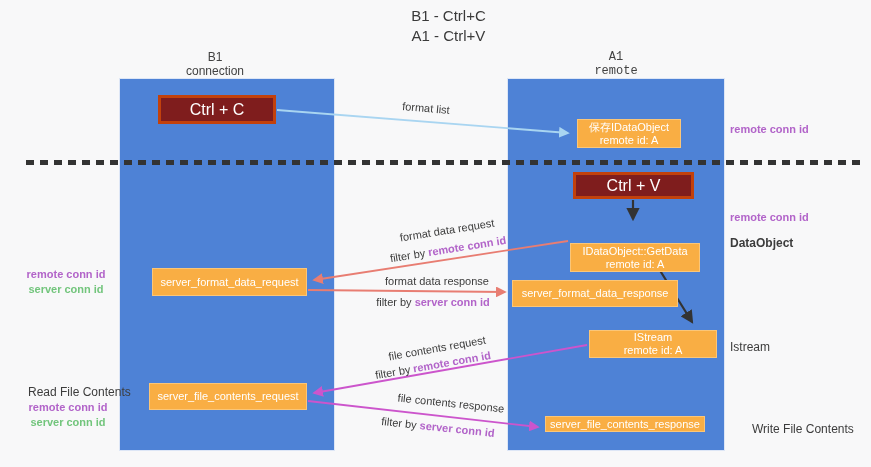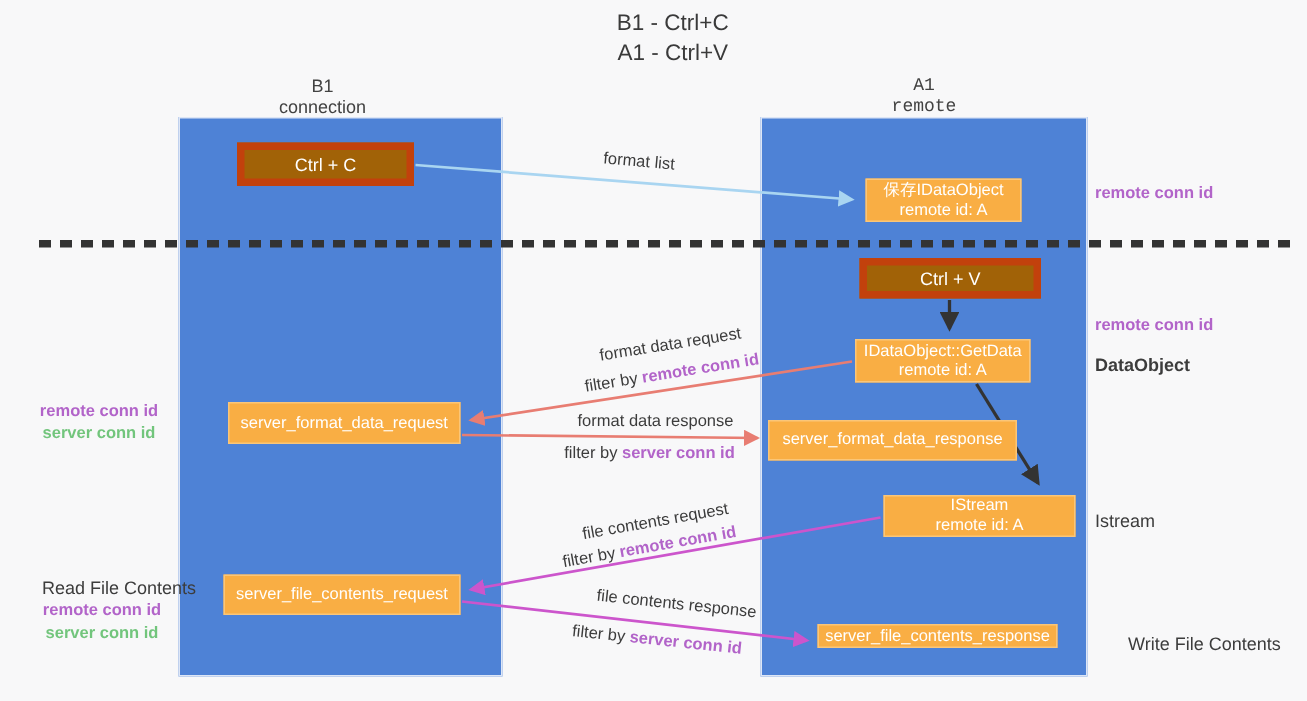--- a/index.html
+++ b/index.html
@@ -12,26 +12,26 @@
   .lifeline-header{position:absolute;text-align:center;font-size:12px;color:#424242;line-height:14px;width:100px;}
   #hdr-left{left:165px;top:50px;}
   #hdr-right{left:566px;top:50px;font-family:Liberation Mono, monospace;}
 
   .lifeline{position:absolute;top:78px;height:373px;background:#4e82d6;border:1px solid #dde6f6;box-sizing:border-box;}
   #col-left{left:119px;width:216px;}
   #col-right{left:507px;width:218px;}
 
   .node{position:absolute;box-sizing:border-box;display:flex;flex-direction:column;
         justify-content:center;align-items:center;text-align:center;color:#fff;z-index:4;}
-  .green-node{background:#a16207;border:5px solid #c2410c;font-size:12px;}
+  .green-node{background:#7f1d1d;border:3px solid #c2410c;font-size:16px;}
   .orange-node{background:#f9ae44;border:1px solid #fbc678;font-size:11px;line-height:13px;}
   #n-ctrlc{left:158px;top:95px;width:118px;height:29px;}
   #n-save{left:577px;top:119px;width:104px;height:29px;}
   #n-ctrlv{left:573px;top:172px;width:121px;height:27px;}
-  #n-getdata{left:570px;top:226px;width:117px;height:29px;}
+  #n-getdata{left:570px;top:243px;width:130px;height:29px;}
   #n-freq{left:152px;top:268px;width:155px;height:28px;}
   #n-fresp{left:512px;top:280px;width:166px;height:27px;}
   #n-istream{left:589px;top:330px;width:128px;height:28px;}
   #n-creq{left:149px;top:383px;width:158px;height:27px;}
   #n-cresp{left:545px;top:416px;width:160px;height:16px;}
 
   .dashed-sep{position:absolute;left:26px;top:160px;width:838px;height:5px;z-index:5;
               background:repeating-linear-gradient(90deg,#333 0 8px,transparent 8px 14px);}
 
   .sl{position:absolute;font-size:12px;color:#3c3c3c;white-space:nowrap;z-index:5;}

